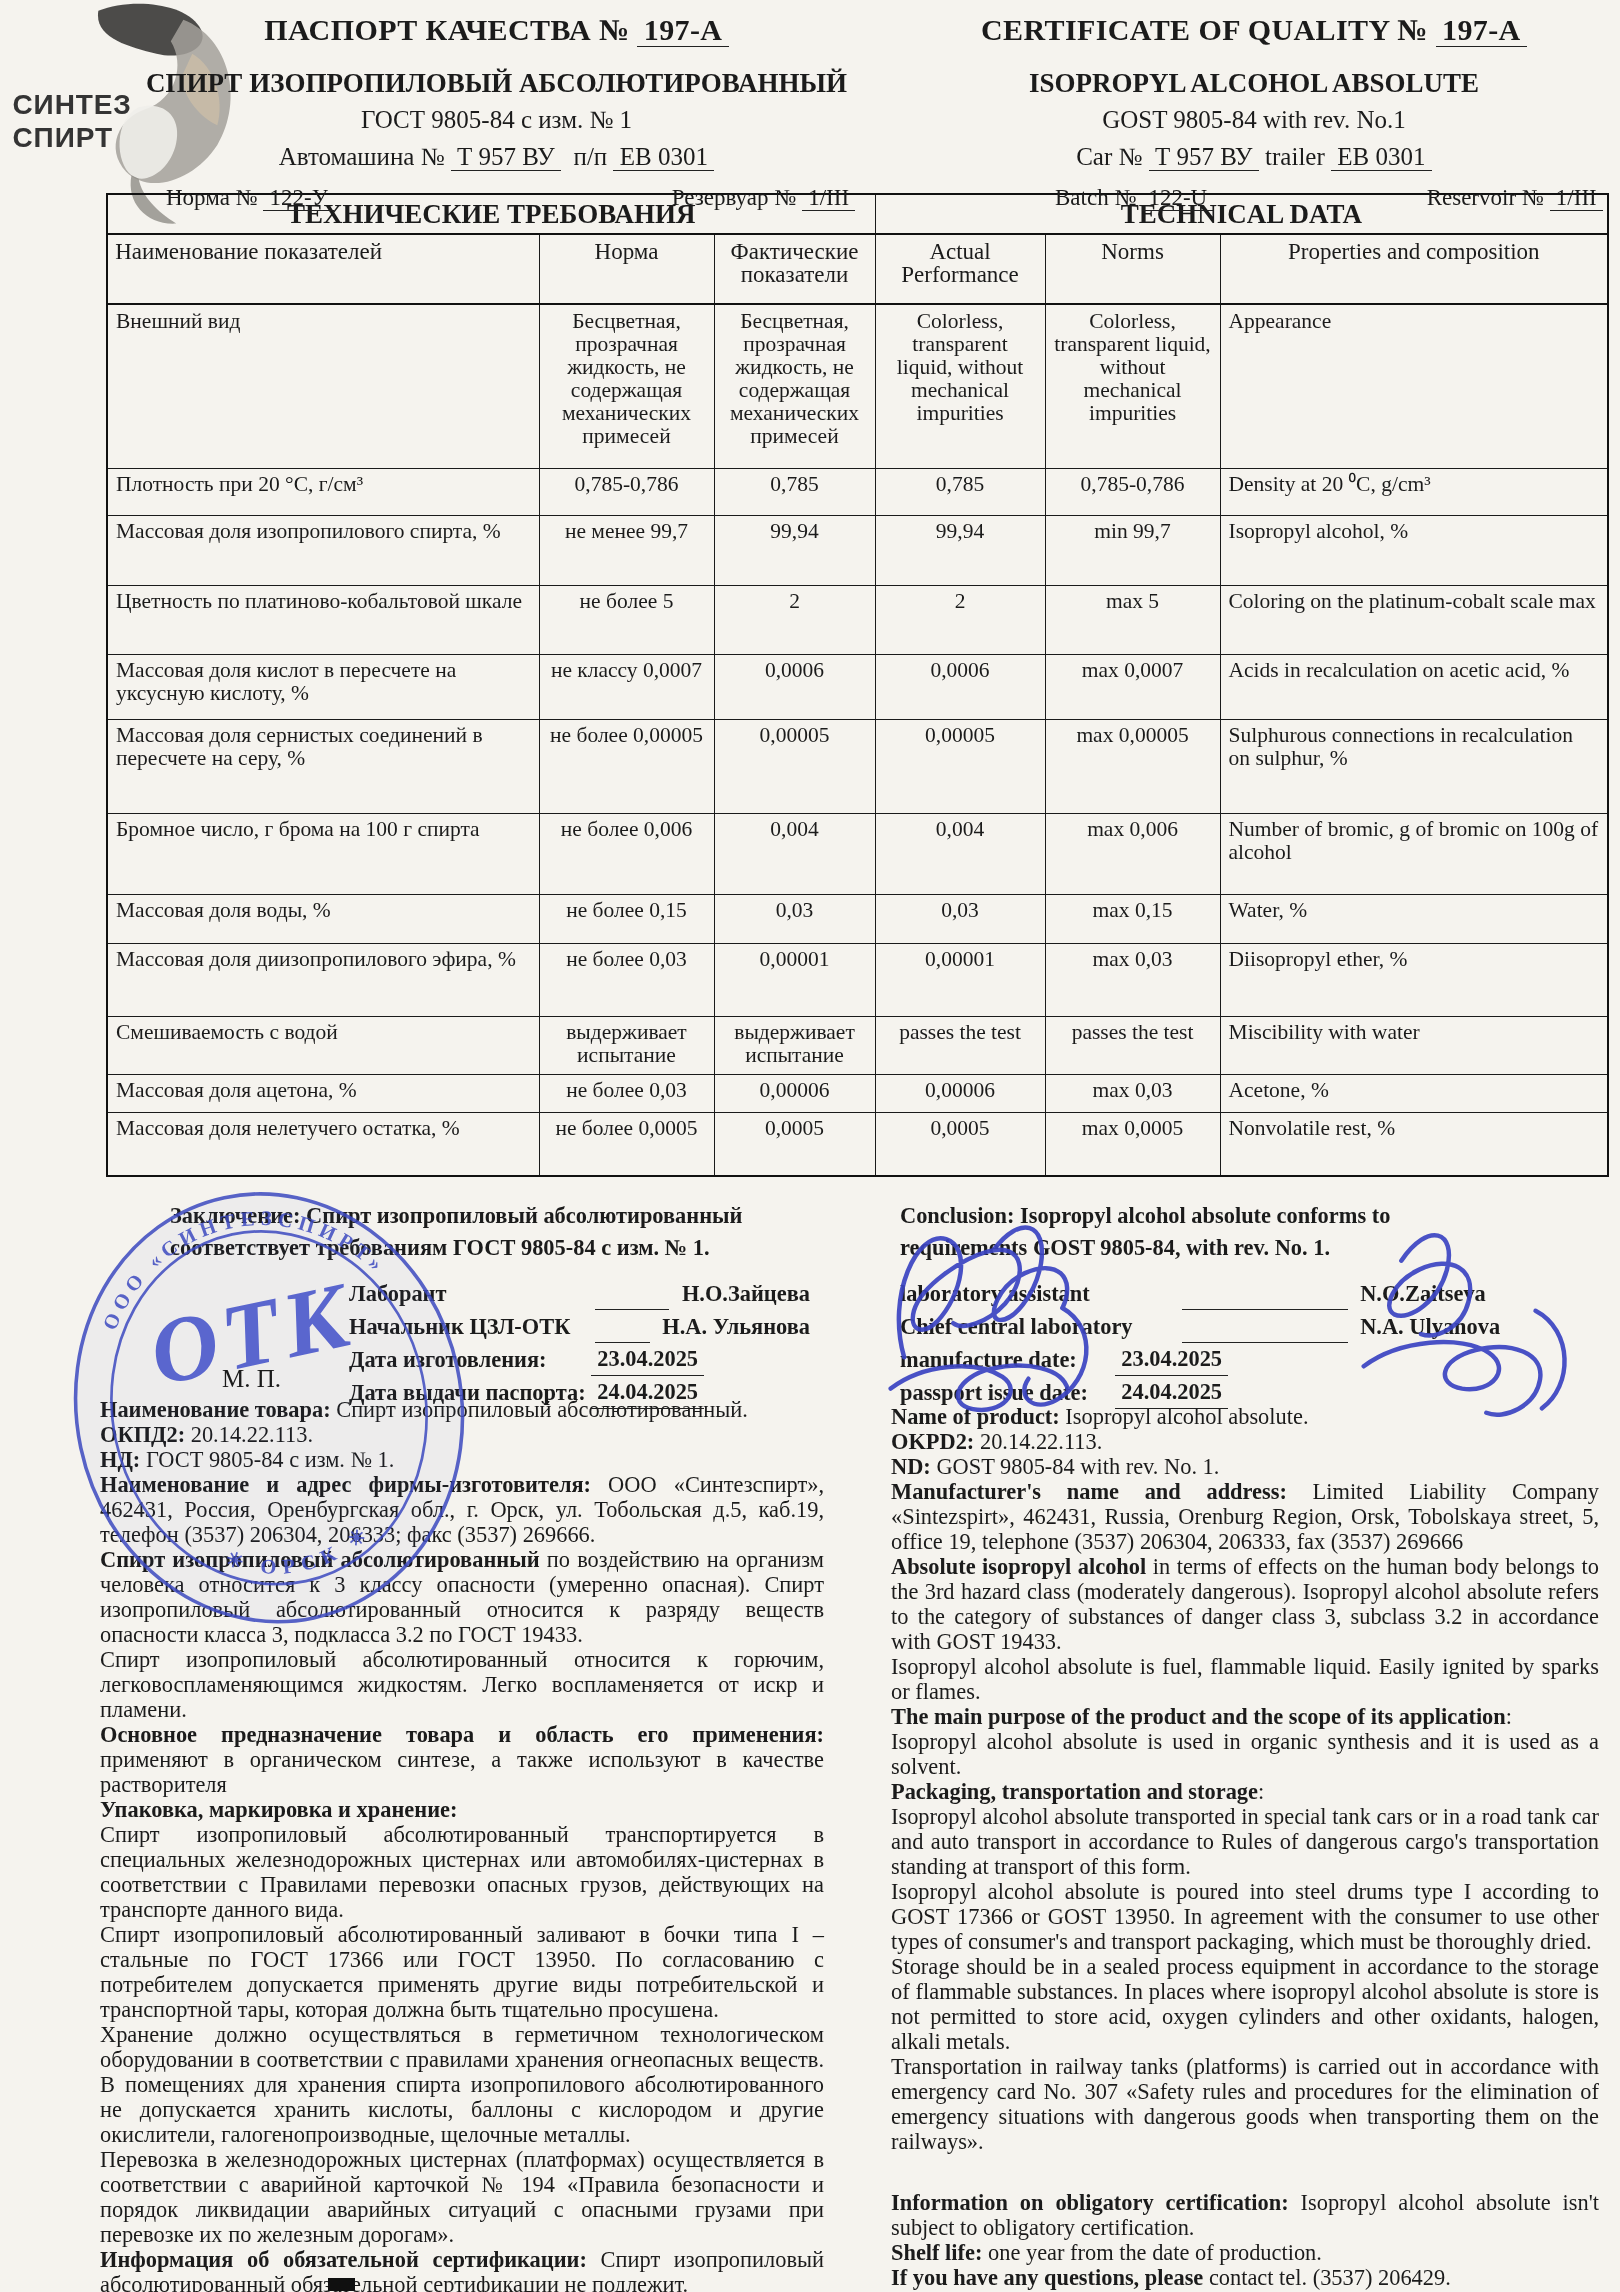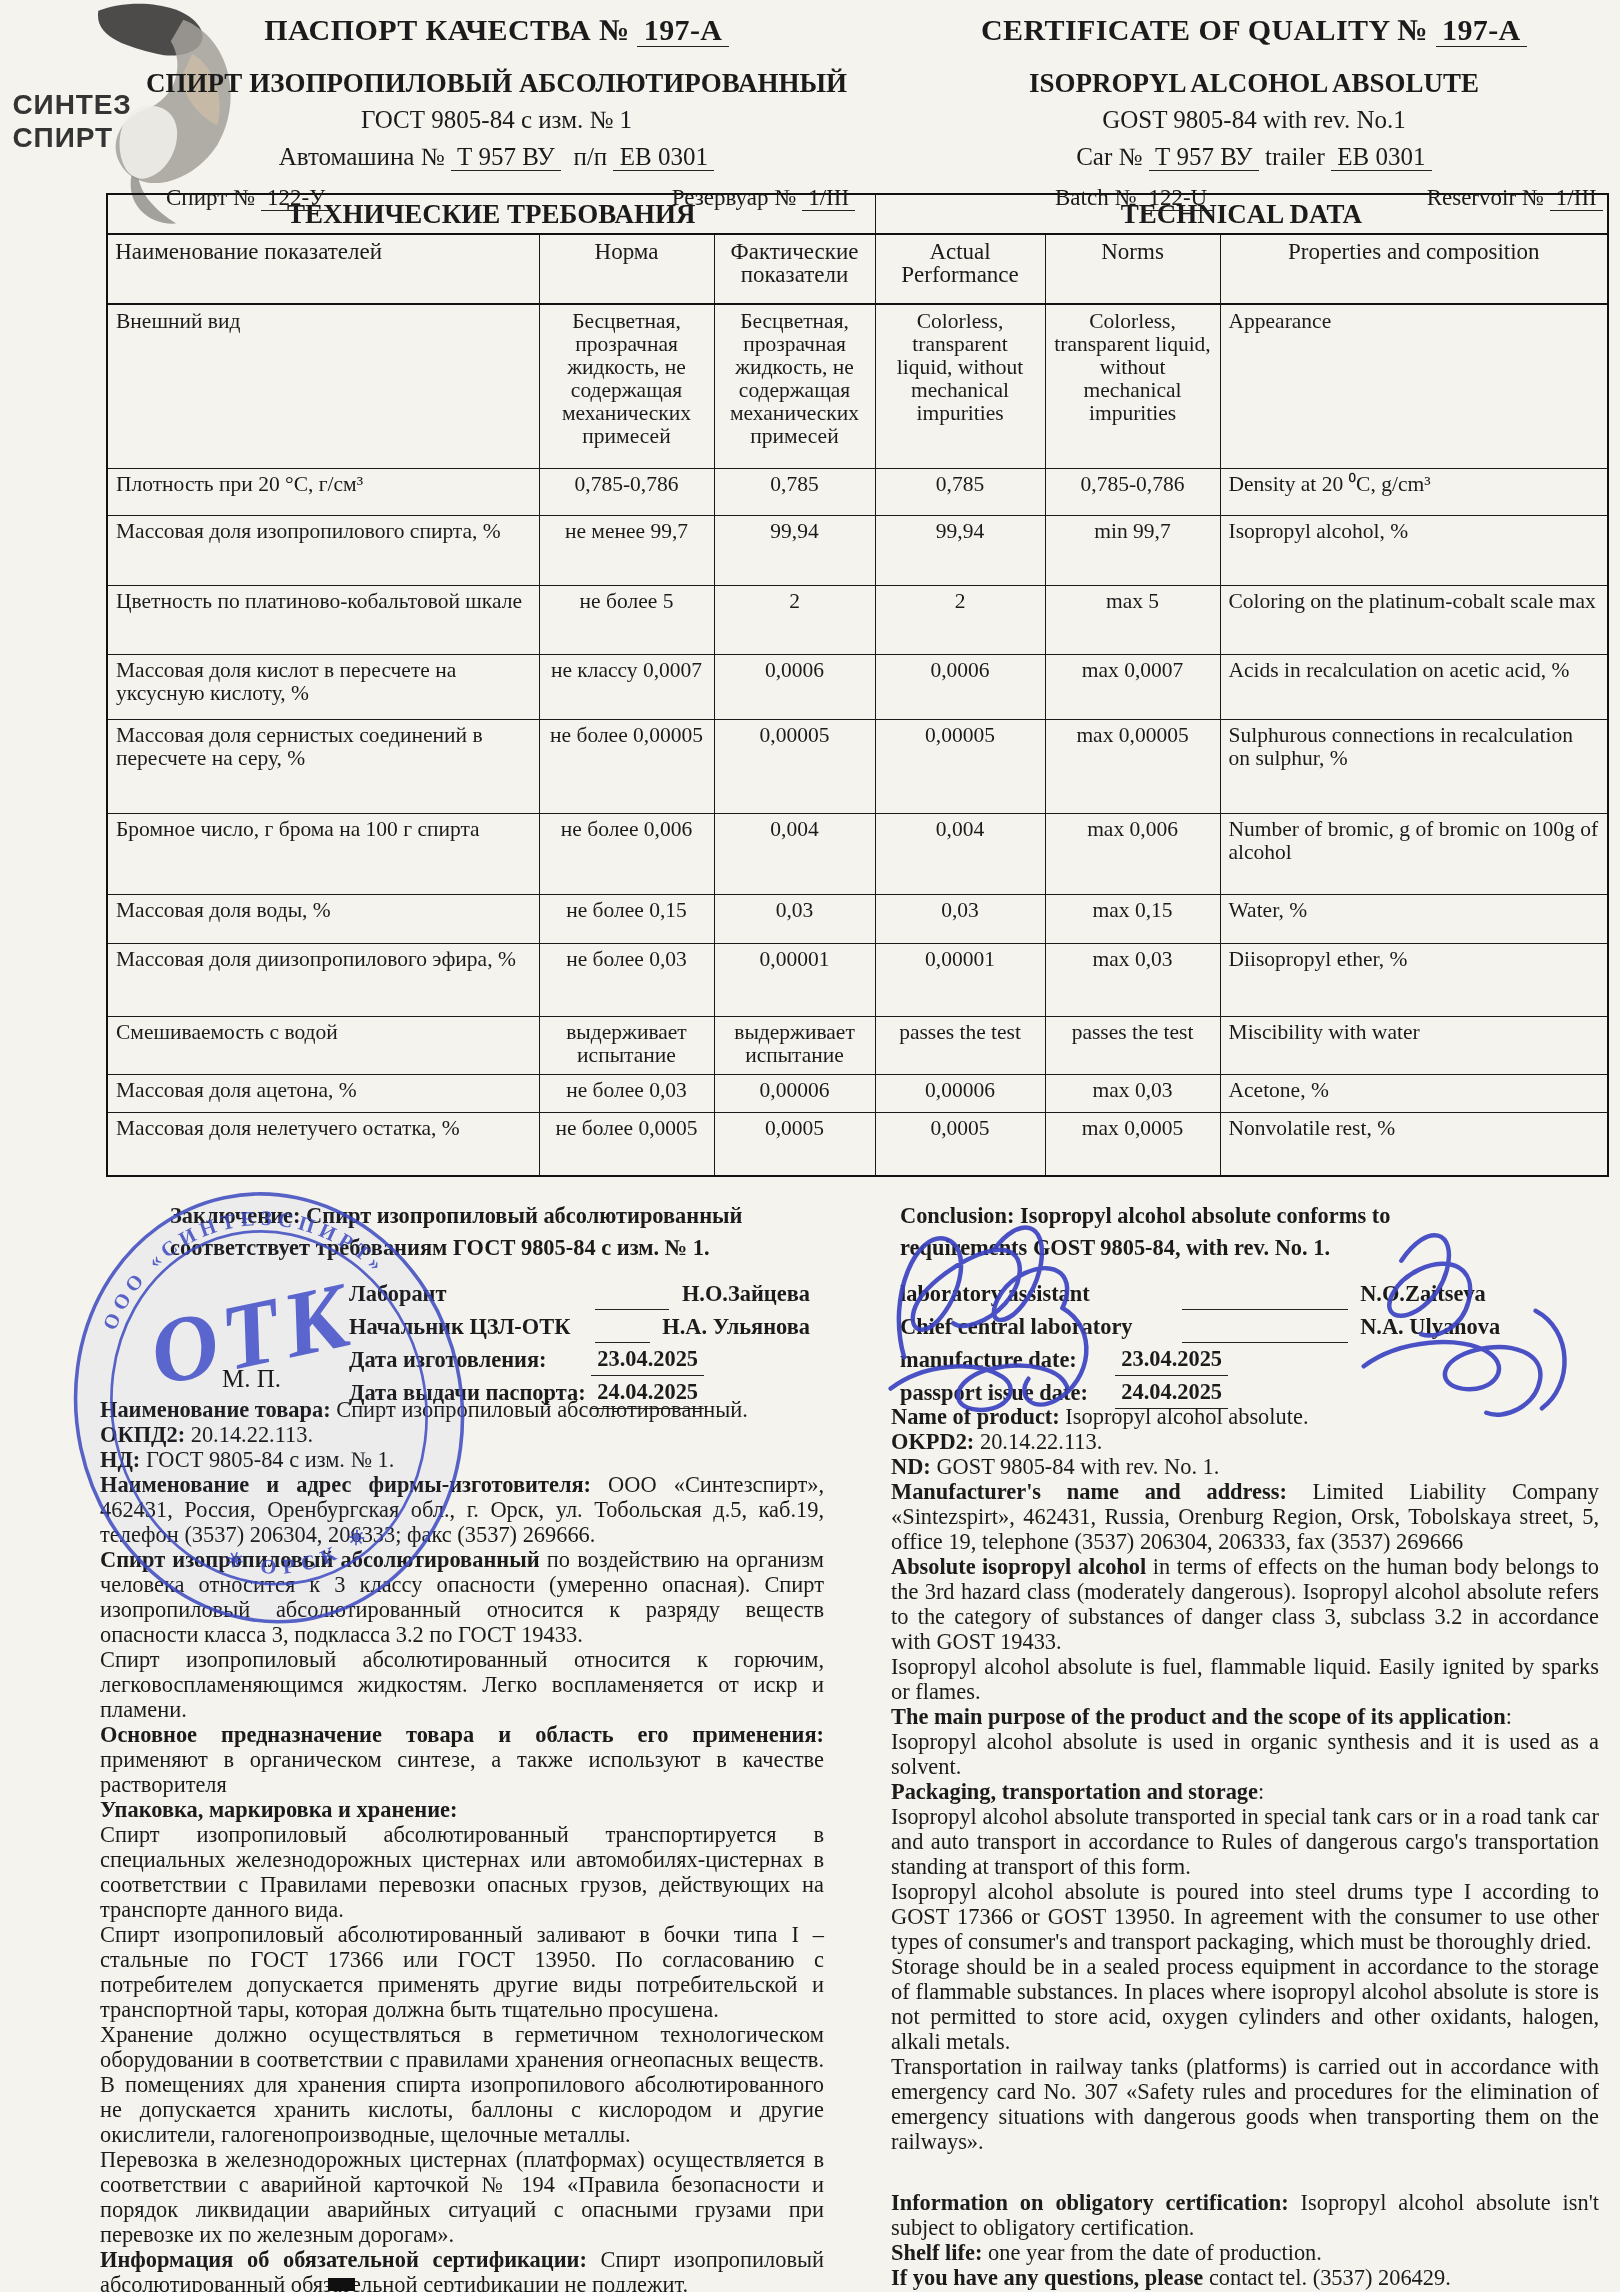--- a/index.html
+++ b/index.html
@@ -108,21 +108,21 @@
   <div class="product">СПИРТ ИЗОПРОПИЛОВЫЙ АБСОЛЮТИРОВАННЫЙ</div>
   <div class="standard">ГОСТ 9805-84 с изм. № 1</div>
   <div class="carline">
     <span>Автомашина №</span>
     <span class="uv">Т 957 ВУ</span>
     &nbsp;<span>п/п</span>
     <span class="uv">ЕВ 0301</span>
   </div>
   <div class="batchrow">
     <span>
-      <span>Спирт №</span>
+      <span>Норма №</span>
       <span class="uv">122-У</span>
     </span>
     <span>
       <span>Резервуар №</span>
       <span class="uv">1/III</span>
     </span>
   </div>
 </div>
 
 <div class="abs hdr hdr-en">

